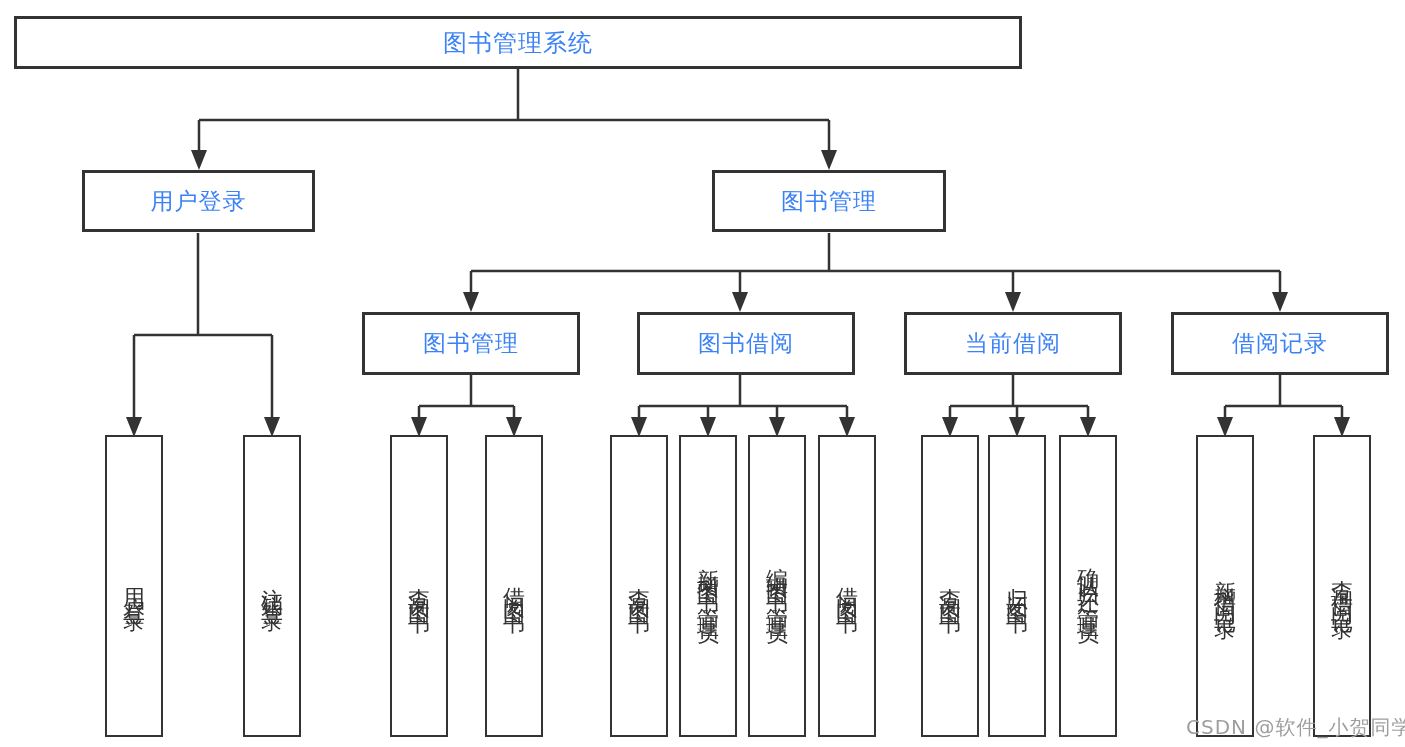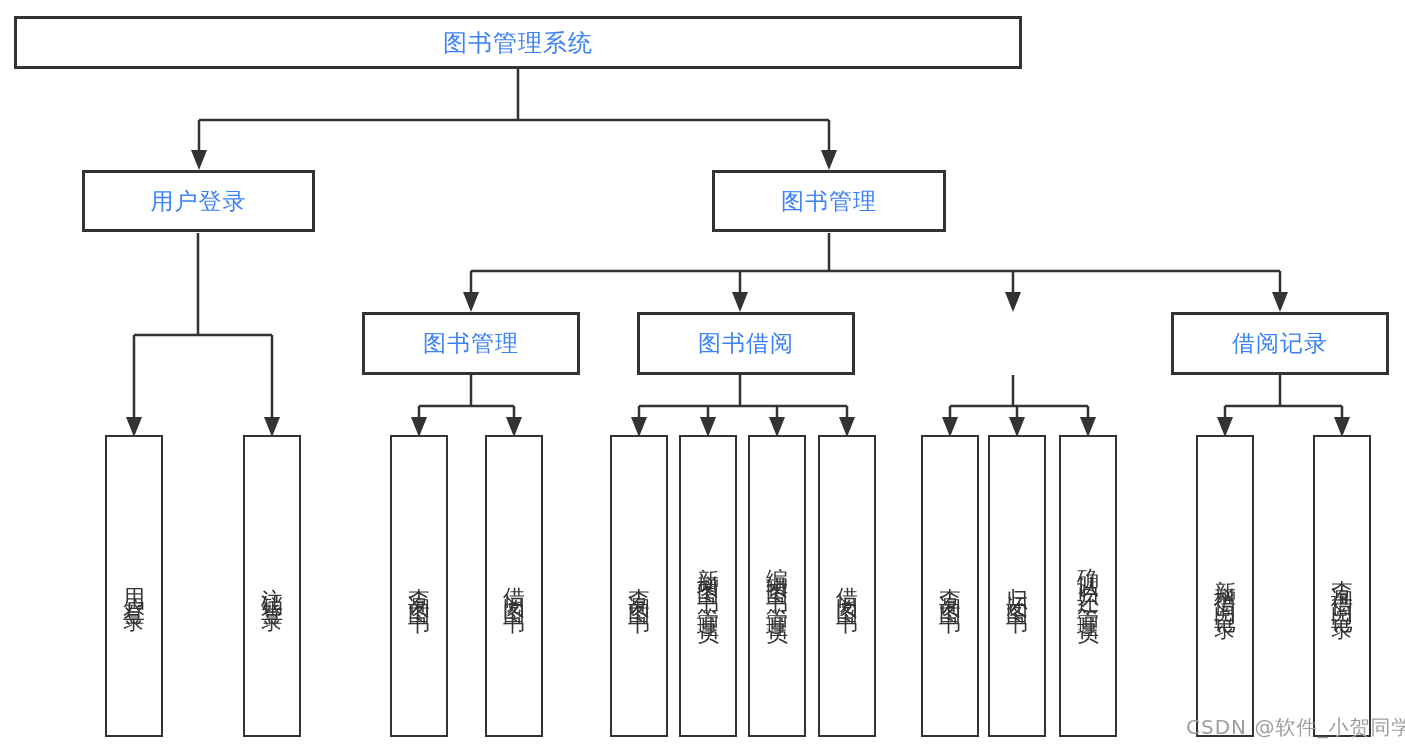--- a/index.html
+++ b/index.html
@@ -129,20 +129,23 @@
   <div class="hbox" id="n-mgmt">
     <span class="lbl">图书管理</span>
   </div>
 
   <div class="hbox" id="n-rec">
     <span class="lbl">图书管理</span>
   </div>
   <div class="hbox" id="n-bor">
     <span class="lbl">图书借阅</span>
   </div>
+  <div class="hbox" id="n-cur">
+    <span class="lbl">当前借阅</span>
+  </div>
   <div class="hbox" id="n-recd">
     <span class="lbl">借阅记录</span>
   </div>
 
   <div class="vbox" id="l-ulogin">
     <span class="lbl">用户登录</span>
   </div>
   <div class="vbox" id="l-logout">
     <span class="lbl">注销登录</span>
   </div>

